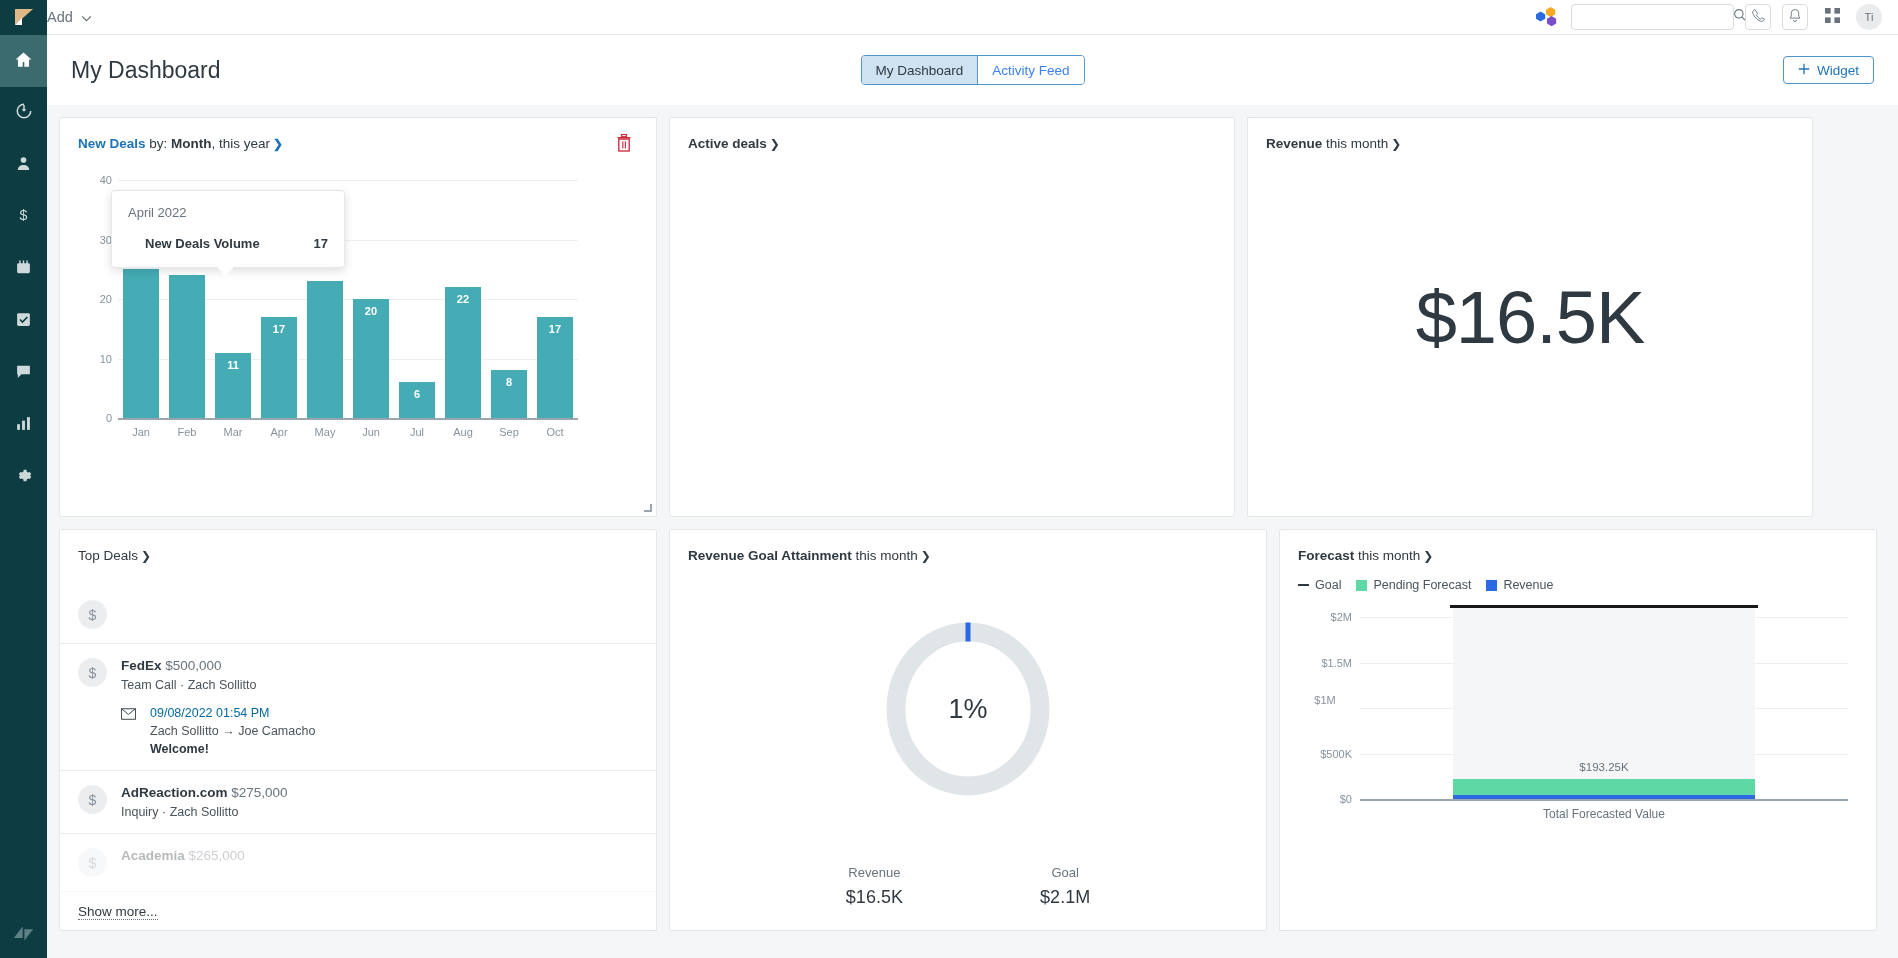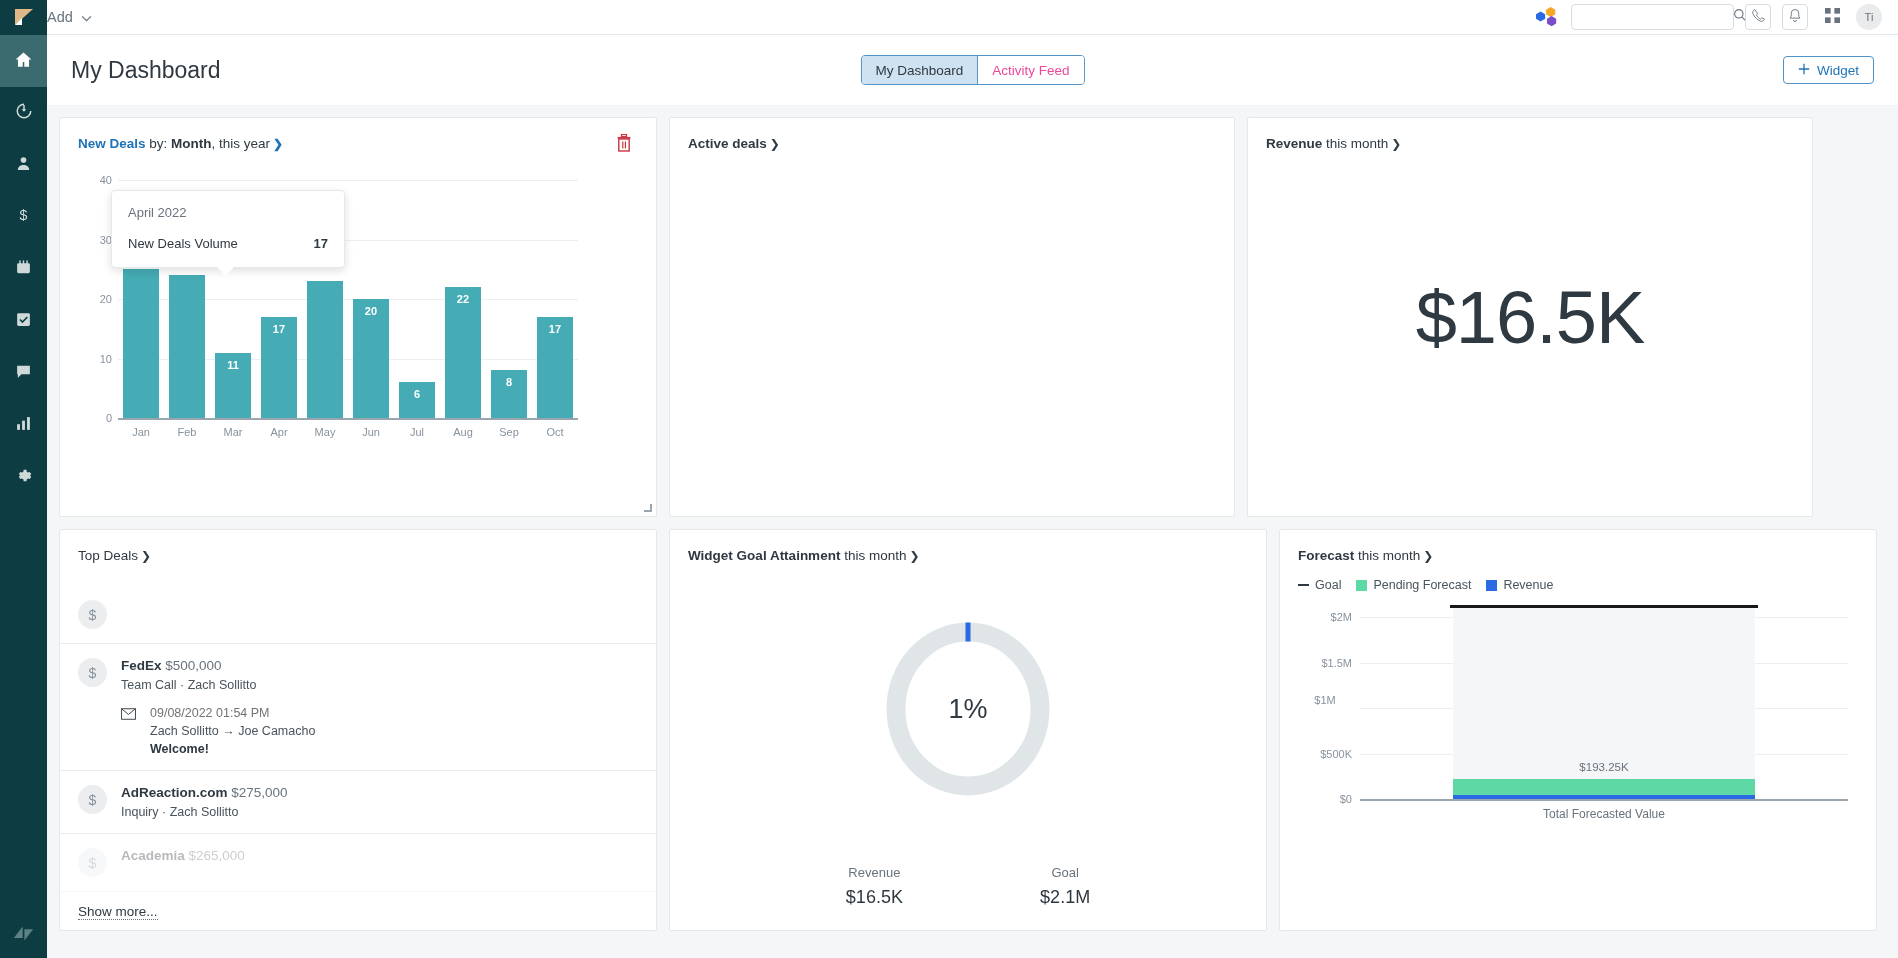--- a/index.html
+++ b/index.html
@@ -73,21 +73,21 @@
     background: #ffffff;
     display: flex; align-items: center;
   }
   #page-title { margin-left: 24px; font-size: 23px; color: #2f3941; font-weight: 400; }
   #tab-group {
     position: absolute; left: 50%; transform: translateX(-50%);
     display: flex; border: 1px solid #5293c7; border-radius: 4px; overflow: hidden;
   }
   .tab {
     height: 28px; padding: 0 14px; display: flex; align-items: center;
-    font-size: 13.5px; color: #ec4899; background: #fff; cursor: pointer;
+    font-size: 13.5px; color: #3b82f6; background: #fff; cursor: pointer;
   }
   .tab.active { background: #cee2f2; color: #2f3941; }
   .tab + .tab { border-left: 1px solid #5293c7; }
   #widget-btn {
     position: absolute; right: 24px; height: 28px; padding: 0 14px;
     border: 1px solid #5293c7; border-radius: 4px; background: #fff;
     color: #1f73b7; font-size: 13.5px; display: flex; align-items: center;
     gap: 7px; cursor: pointer; font-family: "Liberation Sans", sans-serif;
   }
   
@@ -127,21 +127,21 @@
     position: absolute; text-align: center; font-size: 11px; color: #87929d;
   }
   #tooltip {
     position: absolute; left: 51px; top: 72px; width: 234px;
     background: #fff; border: 1px solid #e3e8e9; border-radius: 4px;
     box-shadow: 0 3px 10px rgba(0,0,0,.13); padding: 14px 16px 16px 16px;
     z-index: 5;
   }
   #tooltip-date { font-size: 13px; color: #68737d; margin-bottom: 16px; }
   #tooltip-row { display: flex; justify-content: space-between; align-items: center; }
-  #tooltip-label { font-size: 13px; color: #2f3941; font-weight: normal; }
+  #tooltip-label { font-size: 13px; color: #2f3941; font-weight: bold; margin-left: 17px; }
   #tooltip-value { font-size: 13px; color: #2f3941; font-weight: bold; }
   #tooltip-arrow {
     position: absolute; left: 105px; bottom: -9px; width: 17px; height: 9px;
     background: #fff; clip-path: polygon(0 0, 100% 0, 50% 100%);
     border-left: 1px solid #e3e8e9; border-right: 1px solid #e3e8e9;
   }
   #resize-handle {
     position: absolute; right: 4px; bottom: 4px; width: 8px; height: 8px;
     border-right: 2px solid #9aa5ad; border-bottom: 2px solid #9aa5ad;
     cursor: nwse-resize;
@@ -163,21 +163,21 @@
   .deal-avatar {
     width: 29px; height: 29px; border-radius: 50%; background: #ebedef;
     display: flex; align-items: center; justify-content: center;
     color: #87929d; font-size: 14px; flex-shrink: 0;
   }
   .deal-main-line { font-size: 13.5px; color: #2f3941; }
   .deal-name { font-weight: bold; }
   .deal-amount { color: #68737d; }
   .deal-sub { font-size: 12.5px; color: #49545c; margin-top: 5px; }
   .deal-note { display: flex; gap: 14px; margin-top: 14px; }
-  .deal-note-time { font-size: 12.5px; color: #737373; }
+  .deal-note-time { font-size: 12.5px; color: #0369a1; }
   .deal-note-people { font-size: 12.5px; color: #49545c; margin-top: 4px; }
   .deal-note-subject { font-size: 12.5px; color: #2f3941; font-weight: bold; margin-top: 4px; }
   .faded { opacity: .35; }
   #show-more {
     position: absolute; left: 18px; bottom: 10px; font-size: 13.5px;
     color: #2f3941; border-bottom: 1px dotted #68737d; cursor: pointer;
   }
   
   #donut-card { width: 598px; height: 402px; }
   #donut-wrap {
@@ -533,21 +533,21 @@
             <div>
               <div class="deal-main-line"><span class="deal-name">Academia</span><span class="deal-amount"> $265,000</span></div>
             </div>
           </div>
         </div>
       <div id="show-more">Show more...</div>
     </div>
 
     <div class="card" id="donut-card">
       <div class="card-title">
-        <span class="strong">Widget Goal Attainment</span><span class="lite"> this month</span><span class="chev">❯</span>
+        <span class="strong">Revenue Goal Attainment</span><span class="lite"> this month</span><span class="chev">❯</span>
       </div>
 
       <div id="donut-wrap">
         <svg width="168" height="178" viewBox="0 0 168 178">
           <ellipse cx="84" cy="89" rx="72" ry="77" fill="none" stroke="#e0e5e8" stroke-width="19"></ellipse>
           <path d="M84 12 L84 12" stroke="#2b6ae3" stroke-width="19"></path>
           <line x1="84" y1="2.5" x2="84" y2="21.5" stroke="#2b6ae3" stroke-width="5"></line>
         </svg>
         <div id="donut-pct">1%</div>
       </div>

